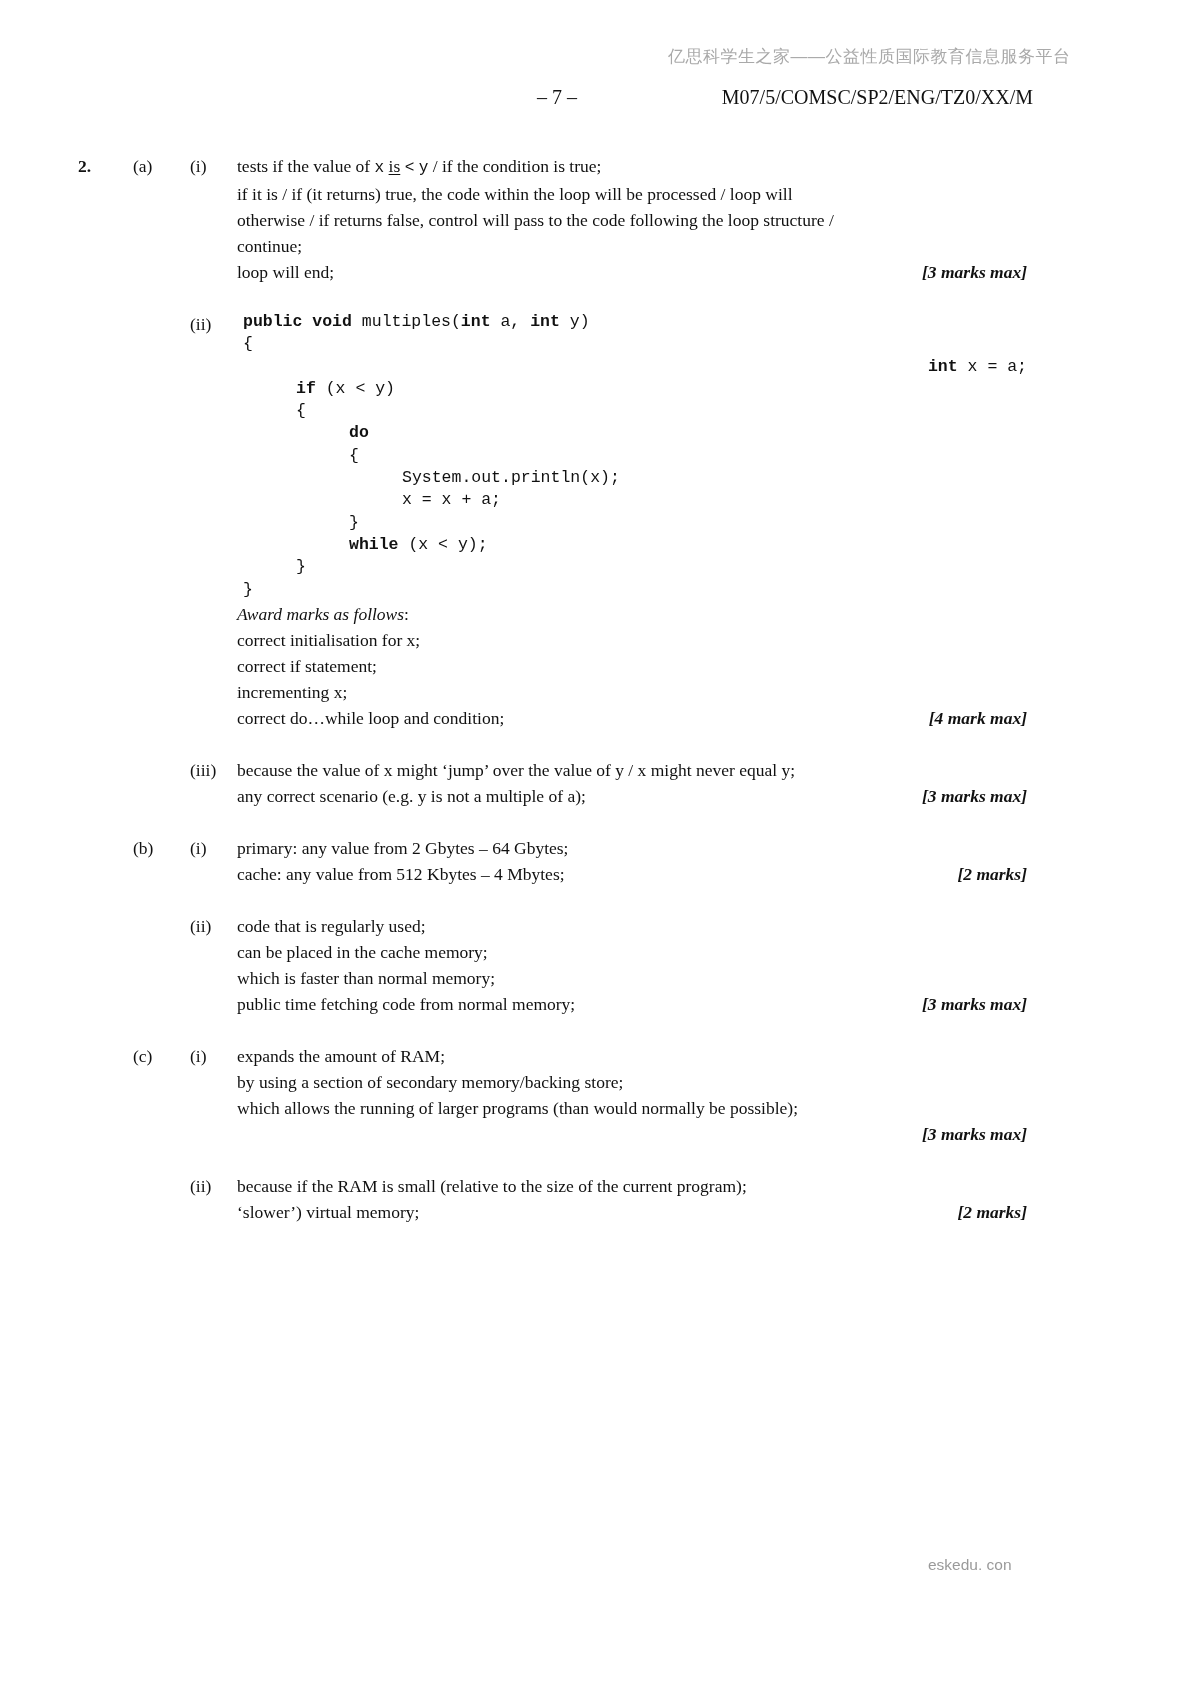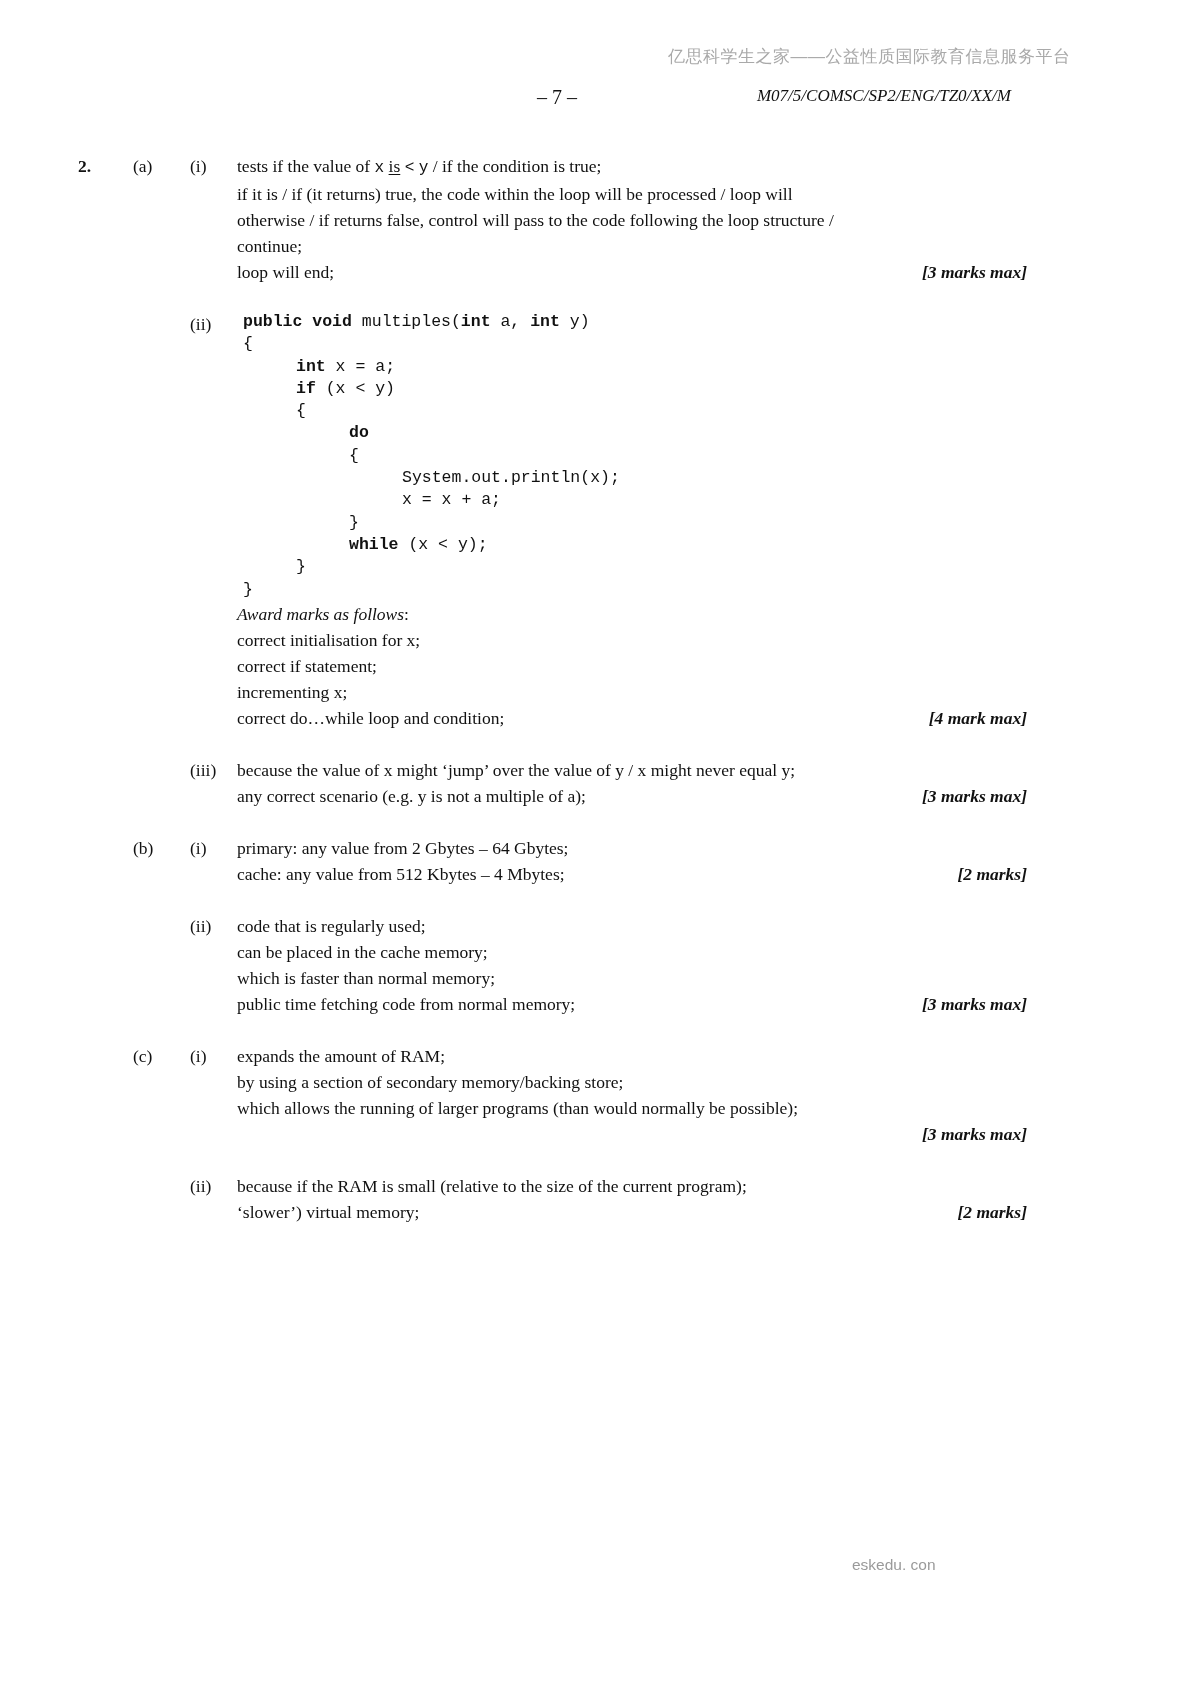--- a/index.html
+++ b/index.html
@@ -16,23 +16,22 @@
     position:absolute; left:668px; top:45px;
     font-family:"Liberation Sans", sans-serif;
     font-size:17px; letter-spacing:0.5px;
     color:#a9a9a9;
   }
   .page-num {
     position:absolute; left:537px; top:86px;
     font-size:20px;
   }
   .paper-code {
-    position:absolute; right:180px; top:86px;
-    font-size:17px;
-    font-style:italic;
+    position:absolute; right:158px; top:86px;
+    font-size:20px;
   }
   .content {
     position:absolute; left:78px; top:153px; width:949px;
   }
   .block { display:flex; align-items:flex-start; }
   .block + .block { margin-top:26px; }
   .qcol { width:55px; flex-shrink:0; font-weight:bold; font-size:17.5px; line-height:26px; }
   .pcol { width:57px; flex-shrink:0; font-size:17.5px; line-height:26px; }
   .rcol { width:47px; flex-shrink:0; font-size:17.5px; line-height:26px; }
   .bodycol { flex:1 1 auto; min-width:0; }
@@ -53,21 +52,21 @@
     margin-left:6px;
   }
   .codeline .bold { font-weight:bold; }
   .mono {
     font-family:"Liberation Mono", monospace;
     font-size:0.92em;
   }
   .underline { text-decoration:underline; text-underline-offset:2px; }
   .italic { font-style:italic; }
   .footer-mark {
-    position:absolute; left:852px; top:1556px;
+    position:absolute; left:928px; top:1556px;
     font-family:"Liberation Sans", sans-serif;
     font-size:15.5px; color:#9a9a9a;
   }
 </style>
 </head>
 <body>
 
 <div class="page">
   <div class="cjk-header">亿思科学生之家——公益性质国际教育信息服务平台</div>
   <div class="page-num">– 7 –</div>
@@ -97,21 +96,21 @@
         </div>
       </div>
       <div class="block">
         <div class="qcol"></div>
         <div class="pcol"></div>
         <div class="rcol">(ii)</div>
         <div class="bodycol">
           <div class="codeblock">
             <div class="codeline" style="padding-left: 0px;"><span class="bold">public void</span><span> multiples(</span><span class="bold">int</span><span> a, </span><span class="bold">int</span><span> y)</span></div>
             <div class="codeline" style="padding-left: 0px;"><span>{</span></div>
-            <div class="codeline" style="padding-left: 53px;"><span class="bold">int</span><span> x = a;</span></div>
+            <div class="codeline" style="padding-left: 53px; text-align: right;"><span class="bold">int</span><span> x = a;</span></div>
             <div class="codeline" style="padding-left: 53px;"><span class="bold">if</span><span> (x &lt; y)</span></div>
             <div class="codeline" style="padding-left: 53px;"><span>{</span></div>
             <div class="codeline" style="padding-left: 106px;"><span class="bold">do</span></div>
             <div class="codeline" style="padding-left: 106px;"><span>{</span></div>
             <div class="codeline" style="padding-left: 159px;"><span>System.out.println(x);</span></div>
             <div class="codeline" style="padding-left: 159px;"><span>x = x + a;</span></div>
             <div class="codeline" style="padding-left: 106px;"><span>}</span></div>
             <div class="codeline" style="padding-left: 106px;"><span class="bold">while</span><span> (x &lt; y);</span></div>
             <div class="codeline" style="padding-left: 53px;"><span>}</span></div>
             <div class="codeline" style="padding-left: 0px;"><span>}</span></div>

